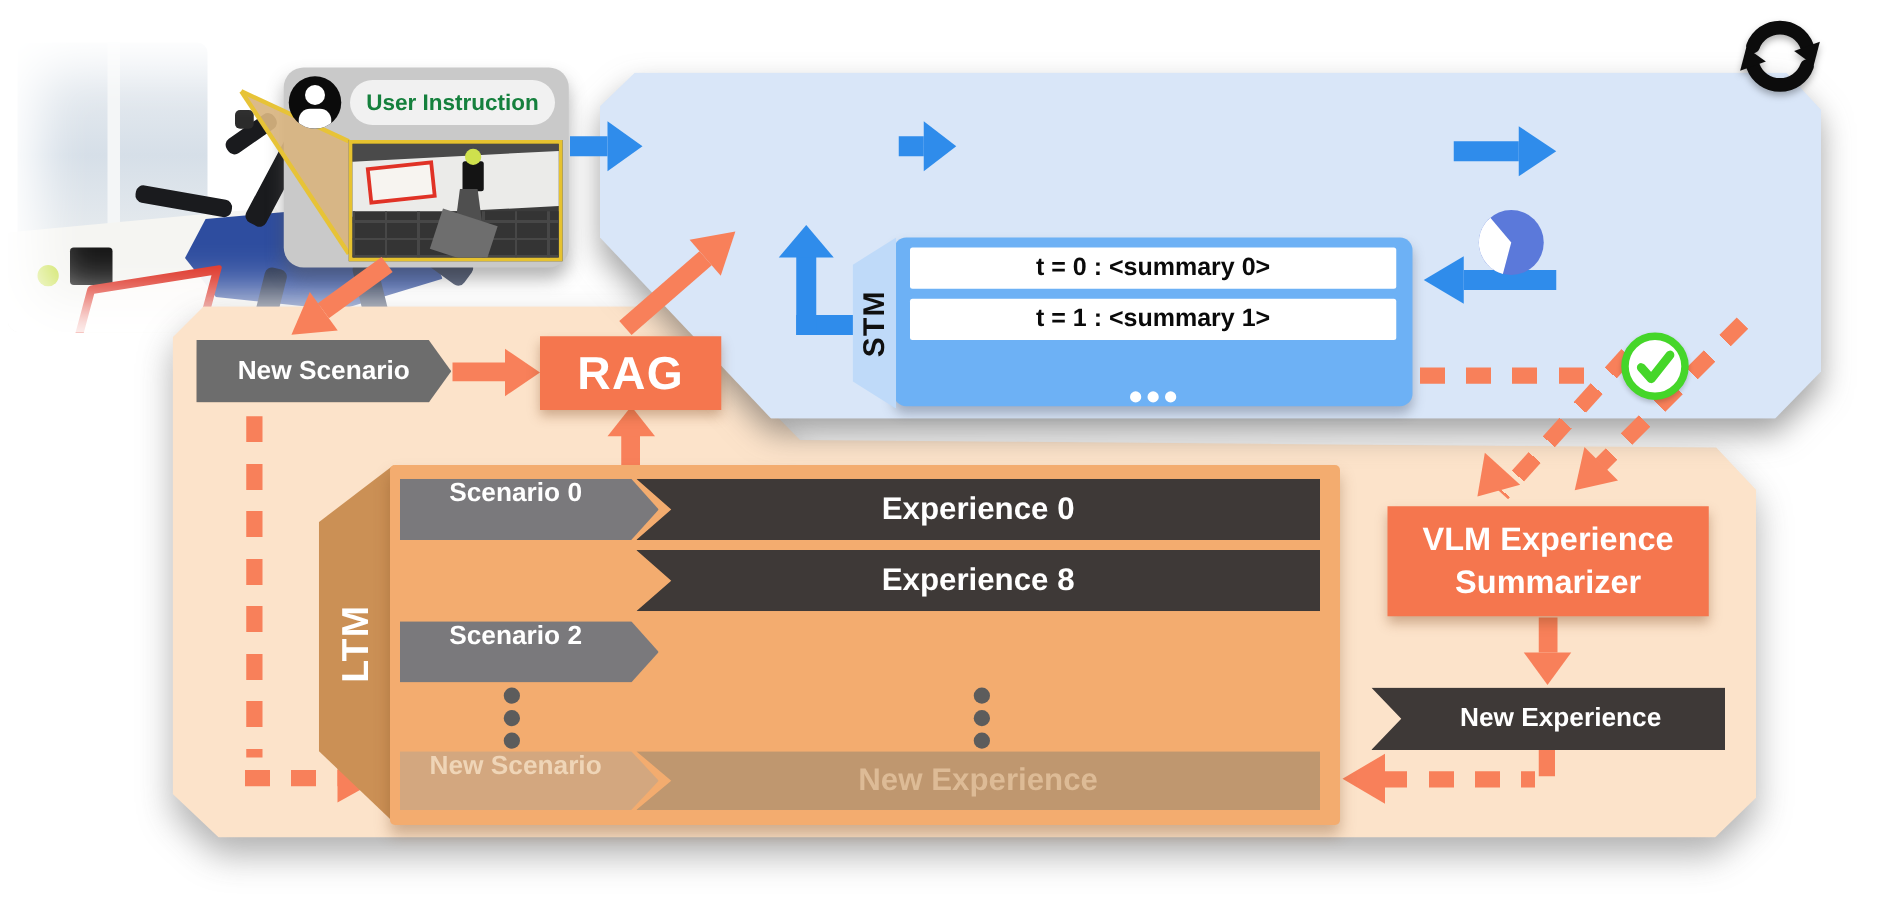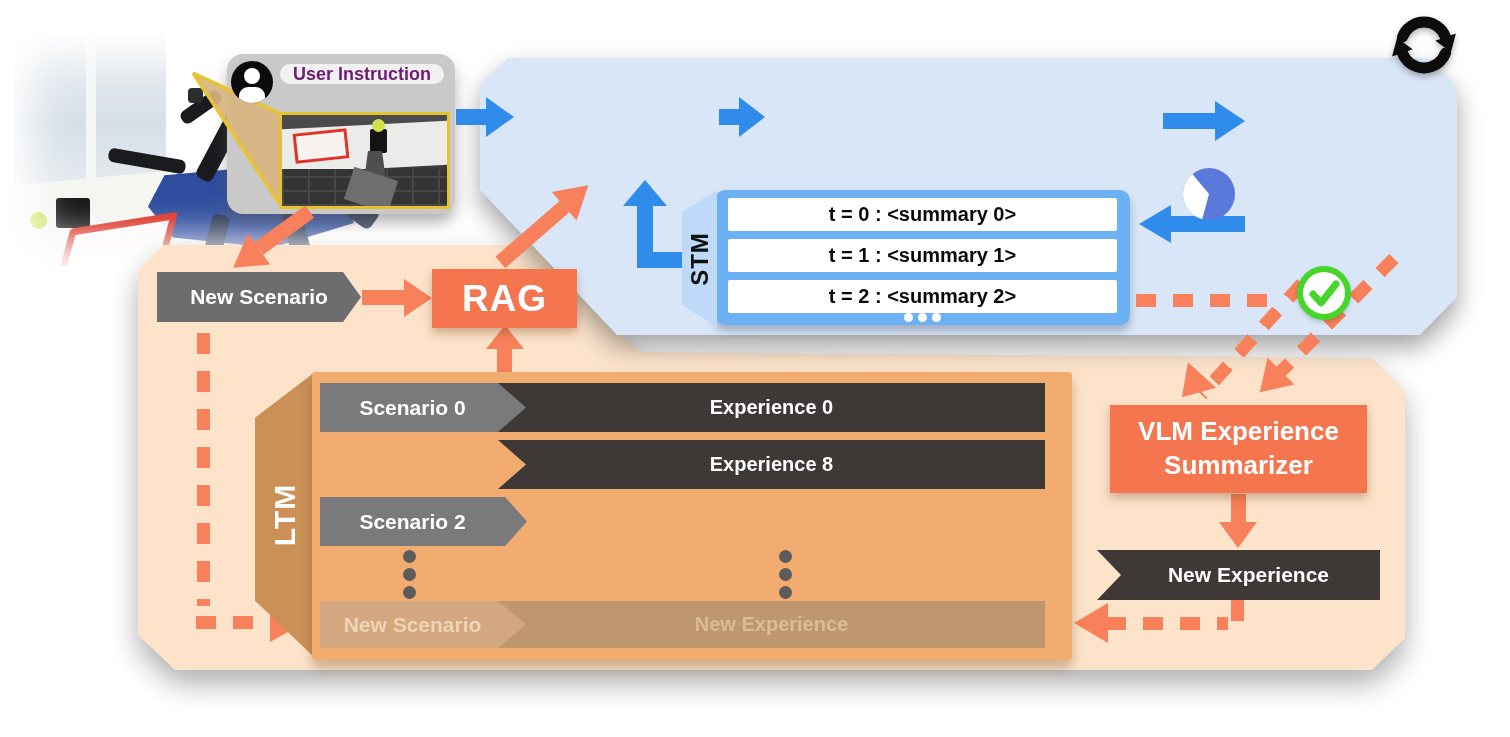--- a/index.html
+++ b/index.html
@@ -17,22 +17,22 @@
               clip-path:polygon(0 20%,80% 0,100% 100%,0 100%);}
   #photo .body{left:142px;top:118px;width:206px;height:104px;background:#2e4d9f;
                clip-path:polygon(8% 30%,88% 16%,100% 76%,60% 100%,12% 90%,0 60%);}
   .leg{background:#273452;border-radius:6px;}
   .armseg{background:#1a1b1e;border-radius:6px;}
   #photo .fade{left:0;top:0;width:452px;height:240px;box-shadow:inset 0 0 40px 26px #ffffff;}
 
   
   #user-panel{left:227px;top:54px;width:228px;height:160px;border-radius:16px;background:#c9c9c9;
               box-shadow:0 9px 14px rgba(90,90,90,.45);}
-  #pill{left:280px;top:64px;width:164px;height:20px;border-radius:18px;background:#f1f1f1;
-        color:#701a75;font-size:18px;}
+  #pill{left:280px;top:64px;width:164px;height:36px;border-radius:18px;background:#f1f1f1;
+        color:#15803d;font-size:18px;}
   #avatar{left:231px;top:61px;width:42px;height:42px;border-radius:50%;background:#0b0b0b;overflow:hidden;}
   #avatar .head{position:absolute;left:13px;top:7px;width:16px;height:16px;border-radius:50%;background:#fff;}
   #avatar .bodyp{position:absolute;left:8px;top:26px;width:26px;height:16px;border-radius:9px 9px 0 0;background:#fff;}
   #inset{left:279px;top:112px;width:165px;height:91px;border:3px solid #e6c22f;background:#3b3b3b;overflow:hidden;}
 
   
   .shadow-wrap{position:absolute;left:0;top:0;}
   #blue-cont{position:absolute;left:480px;top:58px;width:977px;height:277px;background:#d9e6f8;
     clip-path:polygon(28px 0,949px 0,977px 30px,977px 239px,940px 277px,137px 277px,0 132px,0 27px);}
   #orange-cont{position:absolute;left:138px;top:245px;width:1267px;height:427px;background:#fce3ca;
@@ -74,25 +74,25 @@
   
   #rag{left:432px;top:269px;width:145px;height:59px;font-size:37px;letter-spacing:1px;}
   #summarizer{left:1110px;top:405px;width:257px;height:88px;font-size:26px;line-height:1.3;}
 
   
   #ltm-band{left:255px;top:372px;width:60px;height:286px;background:#cb9055;
             clip-path:polygon(100% 0,0 16%,0 80%,100% 100%);}
   #ltm-band span{transform:rotate(-90deg);font-size:30px;color:#fff;letter-spacing:1px;}
   #ltm-panel{left:312px;top:372px;width:760px;height:288px;background:#f3ac6f;border-radius:4px;
              box-shadow:0 8px 12px rgba(120,70,30,.35);}
-  .chev{position:absolute;left:8px;width:207px;height:49px;display:flex;align-items:center;
+  .chev{position:absolute;left:8px;width:207px;height:49px;display:flex;align-items:flex-start;
         clip-path:polygon(0 0,185px 0,100% 50%,185px 100%,0 100%);color:#fff;font-size:21px;}
   .chev span{width:185px;text-align:center;}
-  .exp{position:absolute;left:186px;width:547px;height:49px;display:flex;align-items:center;justify-content:center;
-       clip-path:polygon(0 0,100% 0,100% 100%,0 100%,28px 50%);color:#fff;font-size:20px;padding-left:0;}
+  .exp{position:absolute;left:197px;width:547px;height:49px;display:flex;align-items:center;justify-content:center;
+       clip-path:polygon(0 0,100% 0,100% 100%,0 100%,28px 50%);color:#fff;font-size:25px;padding-left:0;}
   .gdot{position:absolute;width:13px;height:13px;border-radius:50%;background:#5c5c5c;}
 </style>
 </head>
 <body>
 
 <div id="stage">
 
   <div class="abs" id="photo">
     <div class="abs win"></div>
     <div class="abs winbar"></div>
@@ -161,23 +161,20 @@
   <div class="abs bbar" style="left:637px;top:204px;width:16px;height:64px;"></div>
   <div class="abs tri" style="left:623px;top:180px;border-left:22px solid transparent;border-right:22px solid transparent;border-bottom:26px solid #2f8ceb;"></div>
 
   <div class="abs" id="stm-frame">
     <div class="stmrow cen" style="top:8px;">
         <span>t = 0 : &lt;summary 0&gt;</span>
       </div>
     <div class="stmrow cen" style="top:49px;">
         <span>t = 1 : &lt;summary 1&gt;</span>
       </div>
-    <div class="stmrow cen" style="top:90px;">
-        <span>t = 2 : &lt;summary 2&gt;</span>
-      </div>
     <div>
       <div class="wdot" style="left:189px;top:123px;"></div>
       <div class="wdot" style="left:203px;top:123px;"></div>
       <div class="wdot" style="left:217px;top:123px;"></div>
     </div>
   </div>
   <div class="abs cen" id="stm-tab">
       <span>STM</span>
     </div>
 

